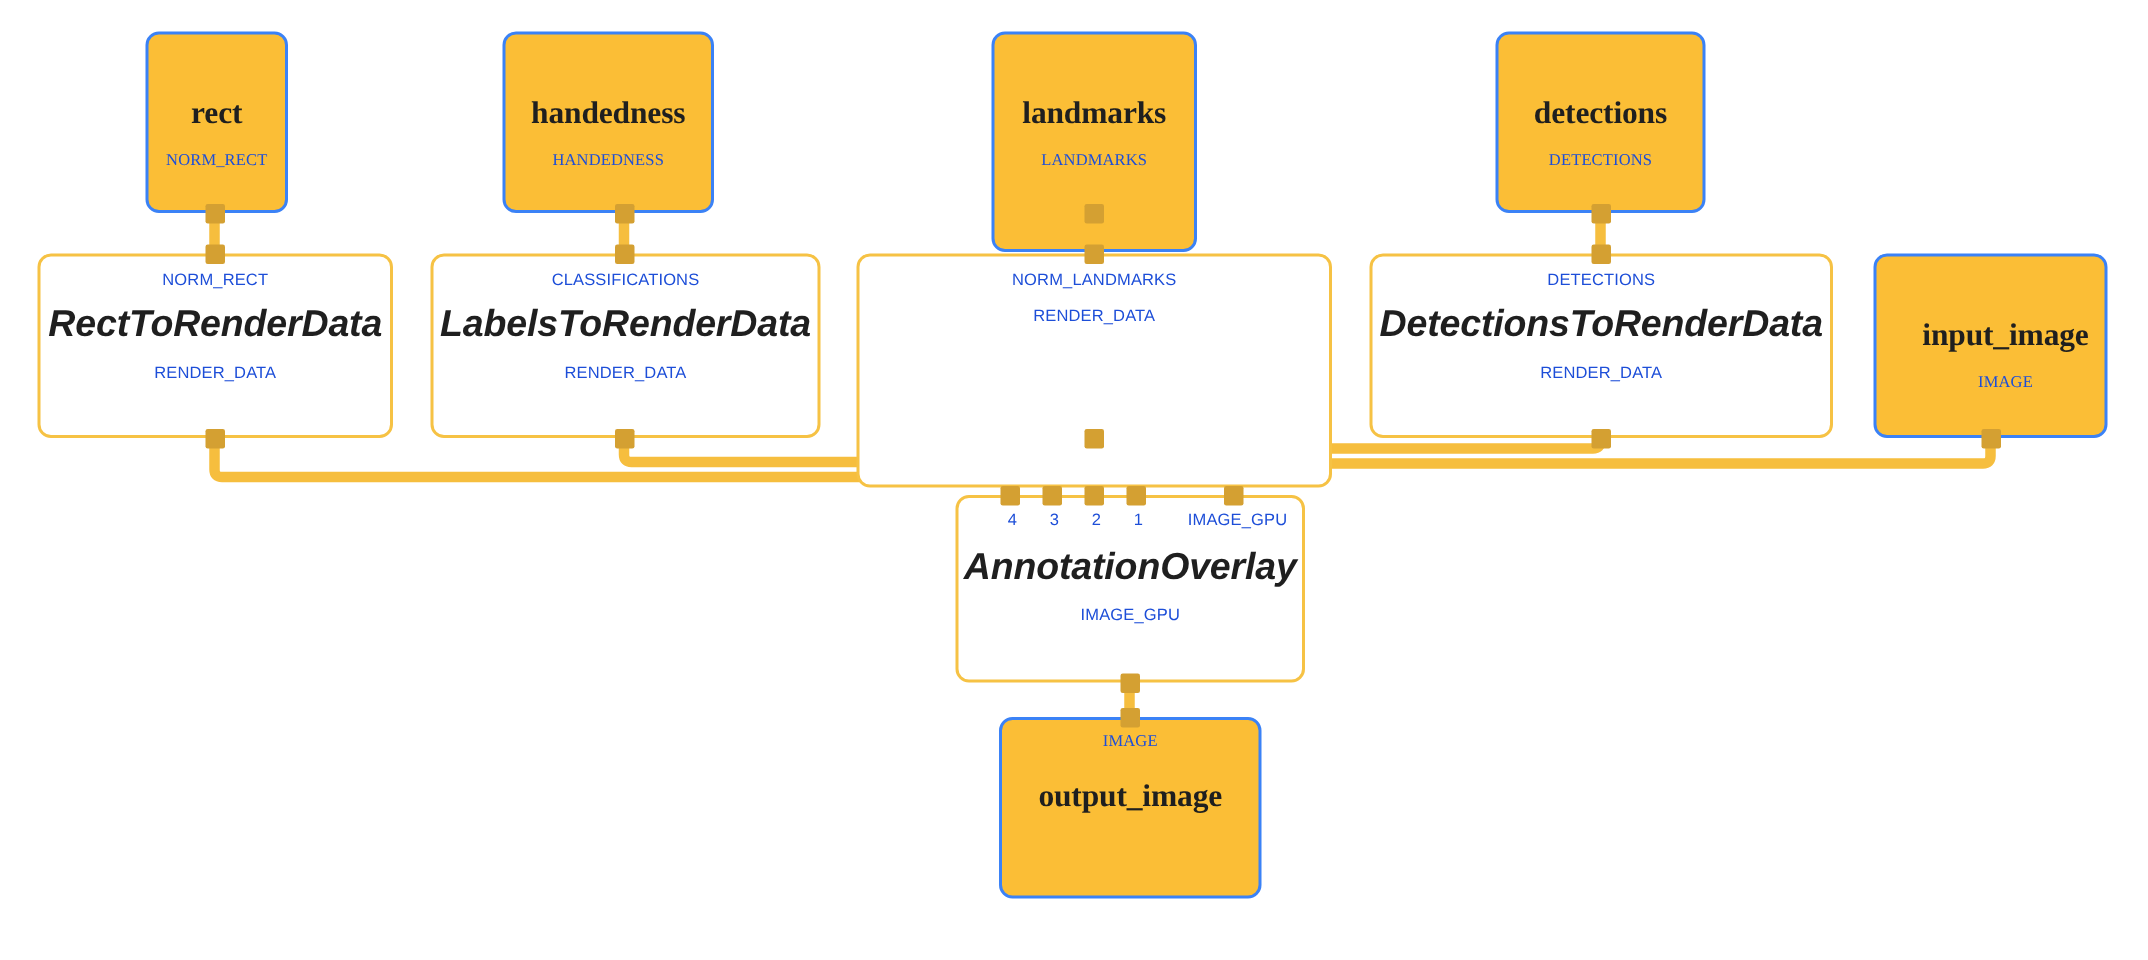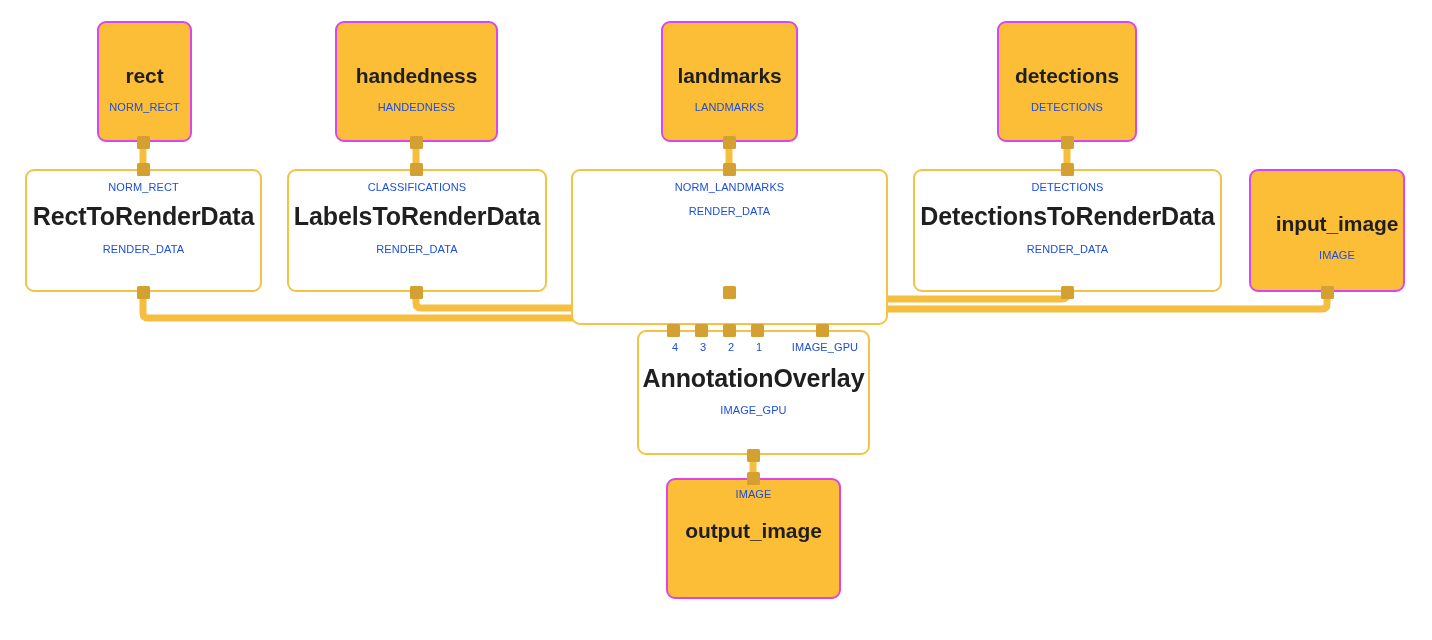--- a/index.html
+++ b/index.html
@@ -31,35 +31,37 @@
     position: absolute;
     box-sizing: border-box;
     display: flex;
     flex-direction: column;
     align-items: center;
     border-radius: 9px;
   }
   .node.source,
   .node.sink {
     background: #FBBE36;
-    border: 2px solid #d946ef;
+    border: 2px solid #3b82f6;
+    font-family: Liberation Serif, serif;
   }
   .node.calculator {
     background: #ffffff;
     border: 2.5px solid #F6C244;
   }
   .node-title {
     font-weight: bold;
     color: #1f1f1f;
     letter-spacing: -0.1px;
     white-space: nowrap;
   }
   .calculator .node-title {
     font-size: 25px;
     line-height: 29px;
+    font-style: italic;
   }
   .source .node-title,
   .sink .node-title {
     font-size: 21px;
     line-height: 25px;
   }
   .port-label {
     font-size: 11px;
     color: #1d4ed8;
     white-space: nowrap;
@@ -68,22 +70,22 @@
   .port-pad {
     position: absolute;
     width: 13px;
     height: 13px;
     background: #D4A032;
     border-radius: 1.5px;
   }
 
   
   #node-rect        { left: 97px;   top: 21px;  width: 95px;  height: 121px; }
-  #node-handedness  { left: 335px;  top: 21px;  width: 163px; height: 121px; }
-  #node-landmarks   { left: 661px;  top: 21px;  width: 137px; height: 121px; }
+  #node-handedness  { left: 335px;  top: 21px;  width: 141px; height: 121px; }
+  #node-landmarks   { left: 661px;  top: 21px;  width: 137px; height: 147px; }
   #node-detections  { left: 997px;  top: 21px;  width: 140px; height: 121px; }
 
   #node-recttorenderdata       { left: 25px;   top: 169px; width: 237px; height: 123px; }
   #node-labelstorenderdata     { left: 287px;  top: 169px; width: 260px; height: 123px; }
   #node-landmarkstorenderdata  { left: 571px;  top: 169px; width: 317px; height: 156px; }
   #node-detectionstorenderdata { left: 913px;  top: 169px; width: 309px; height: 123px; }
   #node-input-image            { left: 1249px; top: 169px; width: 156px; height: 123px; padding-left: 20px; }
 
   #node-annotationoverlay { left: 637px; top: 330px; width: 233px; height: 125px; }
   #node-output-image      { left: 666px; top: 478px; width: 175px; height: 121px; }

